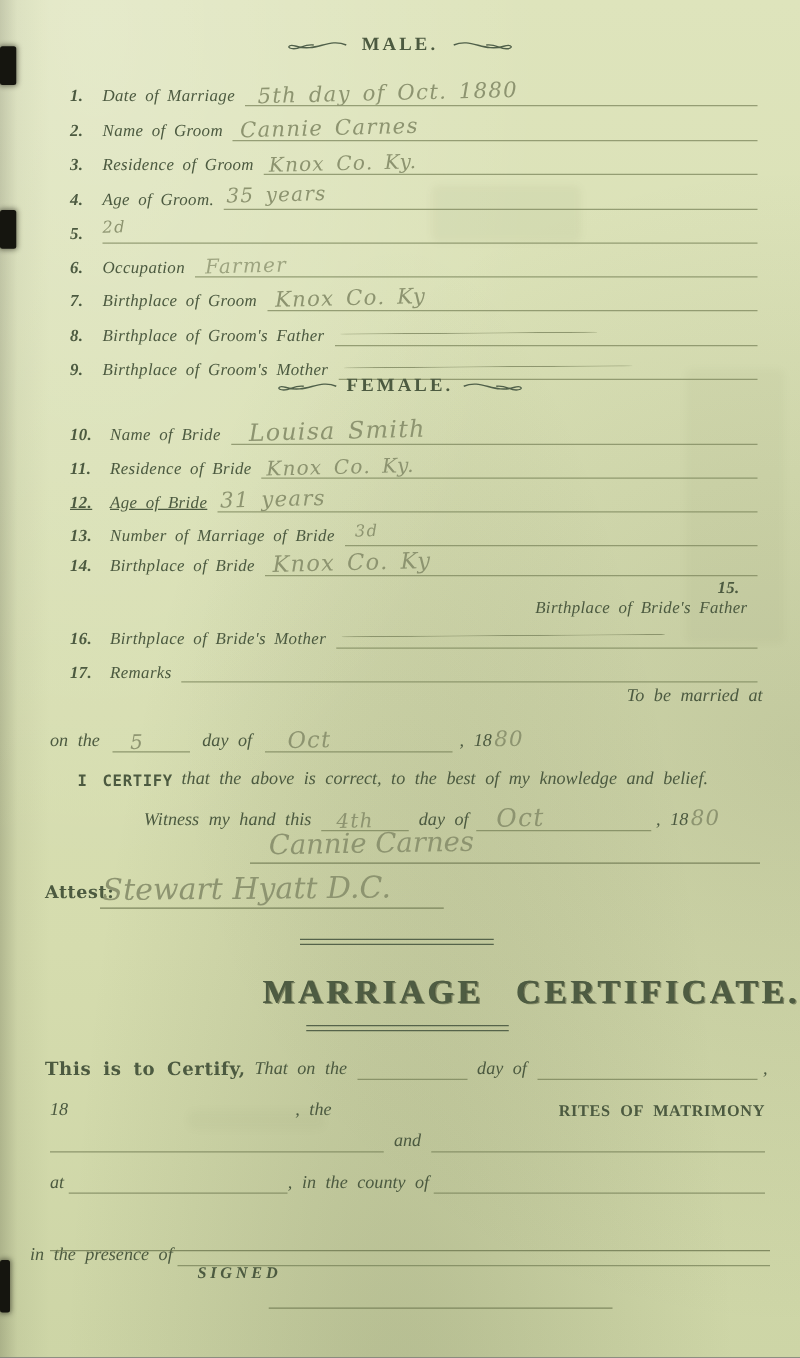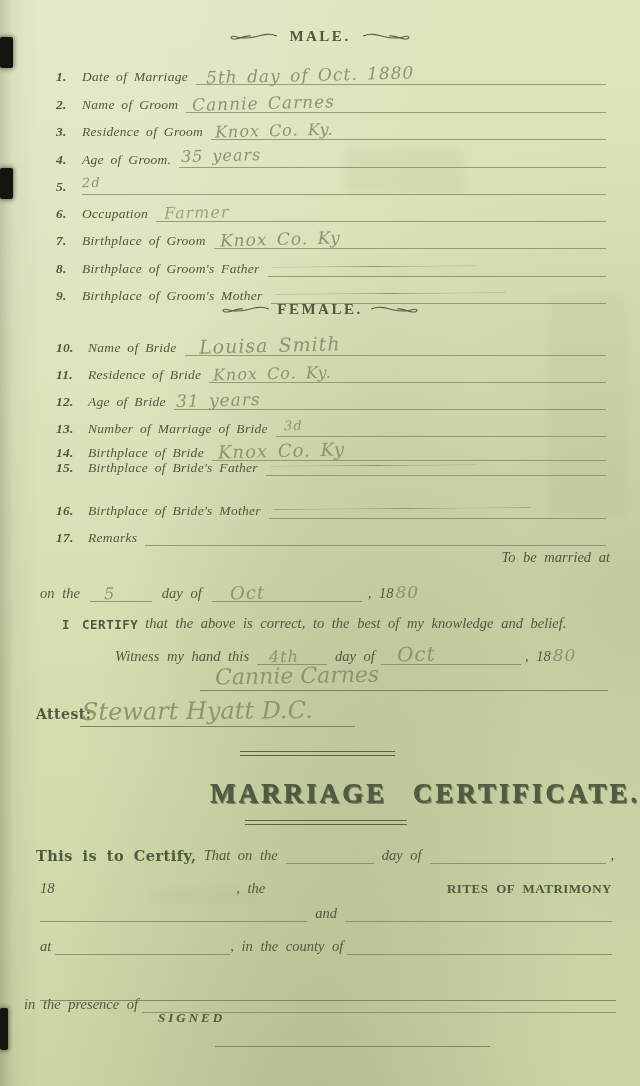--- a/index.html
+++ b/index.html
@@ -149,42 +149,42 @@
         <span class="hand" style="left:14px;font-size:19px;">Louisa Smith</span>
       </span>
   </div>
   <div class="row" style="top:358px;">
     <span class="num" style="width:32px;">11.</span>
     <span class="lbl">Residence of Bride</span>
     <span class="fill">
         <span class="hand" style="left:4px;">Knox Co. Ky.</span>
       </span>
   </div>
-  <div class="row" style="top:385px;">
+  <div class="row" style="top:385px;text-decoration:underline;">
     <span class="num" style="width:32px;">12.</span>
     <span class="lbl">Age of Bride</span>
     <span class="fill">
         <span class="hand" style="left:2px;font-size:17px;">31 years</span>
       </span>
   </div>
   <div class="row" style="top:412px;">
     <span class="num" style="width:32px;">13.</span>
     <span class="lbl">Number of Marriage of Bride</span>
     <span class="fill">
         <span class="hand" style="left:8px;font-size:13px;bottom:3px;">3d</span>
       </span>
   </div>
   <div class="row" style="top:436px;">
     <span class="num" style="width:32px;">14.</span>
     <span class="lbl">Birthplace of Bride</span>
     <span class="fill">
         <span class="hand" style="left:6px;font-size:18px;">Knox Co. Ky</span>
       </span>
   </div>
-  <div class="row" style="top:451px;">
+  <div class="row" style="top:462px;flex-direction:column;">
     <span class="num" style="width:32px;">15.</span>
     <span class="lbl">Birthplace of Bride's Father</span>
     <span class="fill">
         <i class="stroke"></i>
       </span>
   </div>
   <div class="row" style="top:494px;">
     <span class="num" style="width:32px;">16.</span>
     <span class="lbl">Birthplace of Bride's Mother</span>
     <span class="fill">

